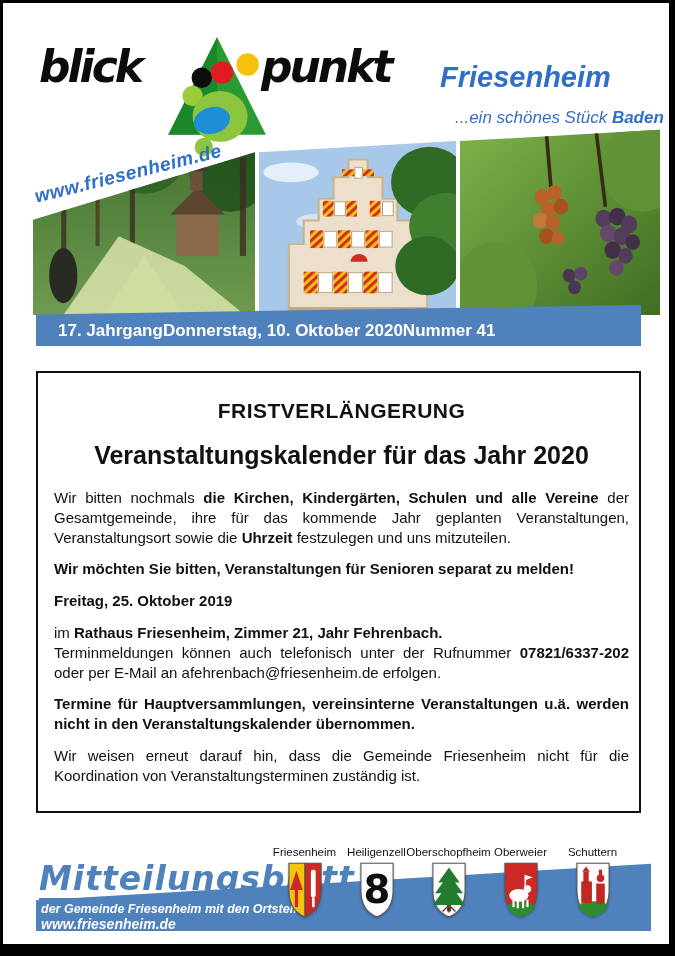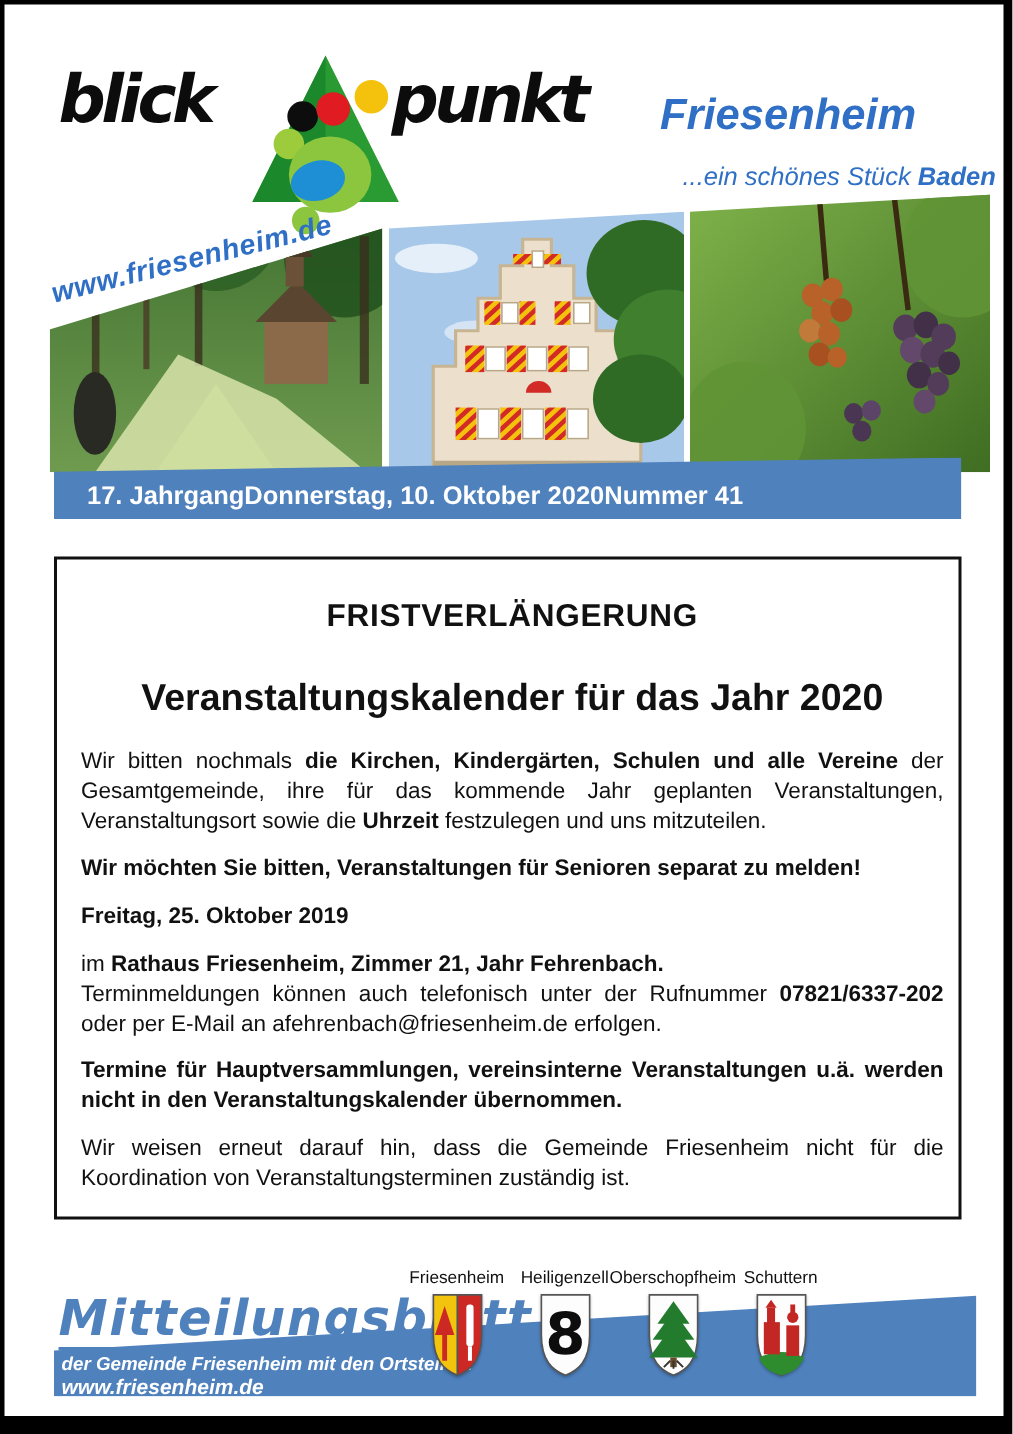--- a/index.html
+++ b/index.html
@@ -35,21 +35,21 @@
 
   
   .issue-bar{position:absolute;left:33px;top:302px;width:605px;height:41px;background:var(--band-blue);
     clip-path:polygon(0 23%,100% 0,100% 100%,0 100%);
     display:flex;align-items:center;
     padding:10px 20px 0 22px;color:#fff;font-weight:bold;font-size:17px;}
 
   
   .notice-box{position:absolute;left:33px;top:368px;width:605px;height:442px;border:2px solid #111;
     padding:14px 10px 0 16px;overflow:hidden;color:var(--ink);}
-  .notice-box h1{font-size:21px;font-weight:bold;text-align:center;margin:12px 0 28px;letter-spacing:.5px;}
+  .notice-box h1{font-size:21px;font-weight:bold;text-align:center;margin:12px 0 18px;letter-spacing:.5px;}
   .notice-box h2{font-size:25px;font-weight:bold;text-align:center;margin:16px 0 18px;}
   .notice-box p{font-size:15px;line-height:1.32;text-align:justify;margin:0 0 12px;white-space:pre-line;}
 
   
   .footer-band{position:absolute;left:33px;top:855px;width:615px;height:73px;background:var(--band-blue);
     clip-path:polygon(0 58%,100% 8%,100% 100%,0 100%);z-index:1;}
   .footer-masthead{position:absolute;left:36px;top:856px;font-family:"DejaVu Sans",sans-serif;
     font-size:33px;font-weight:bold;font-style:italic;color:var(--band-blue);letter-spacing:1px;z-index:2;}
   .footer-rule{position:absolute;left:36px;top:895px;width:180px;height:2px;background:var(--band-blue);z-index:2;}
   .footer-sub1{position:absolute;left:38px;top:899px;font-size:12.5px;font-weight:bold;font-style:italic;color:#fff;z-index:2;}
@@ -239,20 +239,35 @@
         <svg viewBox="0 0 36 56">
           <path d="M3 3 H33 V28 C33 44 26 50 18 53 C10 50 3 44 3 28 Z" fill="#fdfdfd" stroke="#555" stroke-width="1"></path>
           <polygon points="18,7 28,21 8,21" fill="#237c2d"></polygon>
           <polygon points="18,13 31,31 5,31" fill="#237c2d"></polygon>
           <polygon points="18,21 33,42 3,42" fill="#237c2d"></polygon>
           <rect x="16" y="42" width="4" height="6" fill="#6b4a2a"></rect>
           <path d="M12 48 L16 44 M24 48 L20 44 M18 49 V44" stroke="#333" stroke-width="1.2" fill="none"></path>
         </svg>
       </div>
       <div class="crest">
+        <div class="crest-label">Oberweier</div>
+        <svg viewBox="0 0 36 56">
+          <path d="M3 3 H33 V28 C33 44 26 50 18 53 C10 50 3 44 3 28 Z" fill="#cc2824" stroke="#555" stroke-width="1"></path>
+          <path d="M5 43 Q18 35 31 43 C29 49 24 52 18 53 C12 52 7 49 5 43 Z" fill="#2e8b2e"></path>
+          <line x1="22" y1="14" x2="22" y2="30" stroke="#ffffff" stroke-width="1.5"></line>
+          <polygon points="22,14 29,16 22,19" fill="#ffffff"></polygon>
+          <ellipse cx="16" cy="33" rx="9" ry="6" fill="#ffffff"></ellipse>
+          <circle cx="24" cy="27" r="3.5" fill="#ffffff"></circle>
+          <rect x="10" y="37" width="2" height="7" fill="#ffffff"></rect>
+          <rect x="14" y="38" width="2" height="7" fill="#ffffff"></rect>
+          <rect x="19" y="38" width="2" height="7" fill="#ffffff"></rect>
+          <rect x="23" y="37" width="2" height="7" fill="#ffffff"></rect>
+        </svg>
+      </div>
+      <div class="crest">
         <div class="crest-label">Schuttern</div>
         <svg viewBox="0 0 36 56">
           <path d="M3 3 H33 V28 C33 44 26 50 18 53 C10 50 3 44 3 28 Z" fill="#fdfdfd" stroke="#555" stroke-width="1"></path>
           <path d="M4 42 Q18 35 32 42 C30 48 24 52 18 53 C12 52 6 48 4 42 Z" fill="#2e8b2e"></path>
           <rect x="7" y="20" width="10" height="20" fill="#c32723"></rect>
           <rect x="9" y="11" width="5" height="10" fill="#c32723"></rect>
           <polygon points="8,11 15,11 11.5,6" fill="#c32723"></polygon>
           <rect x="21" y="22" width="8" height="19" fill="#c32723"></rect>
           <circle cx="25" cy="17" r="3.5" fill="#c32723"></circle>
           <rect x="23.5" y="9" width="3" height="6" fill="#c32723"></rect>

